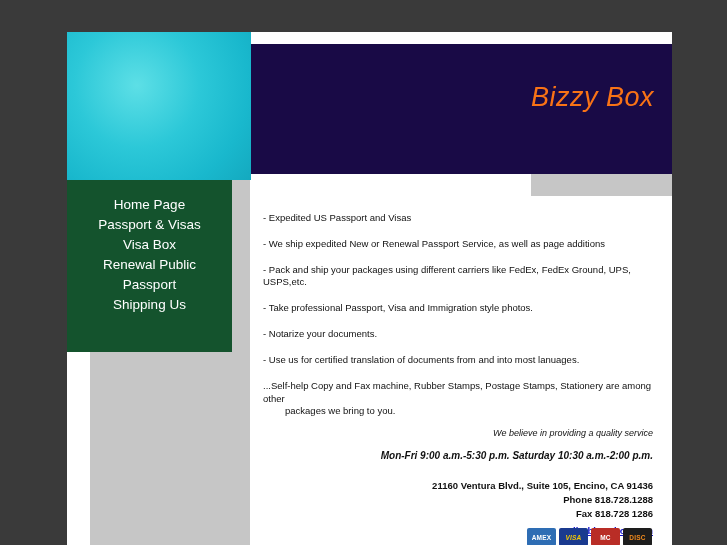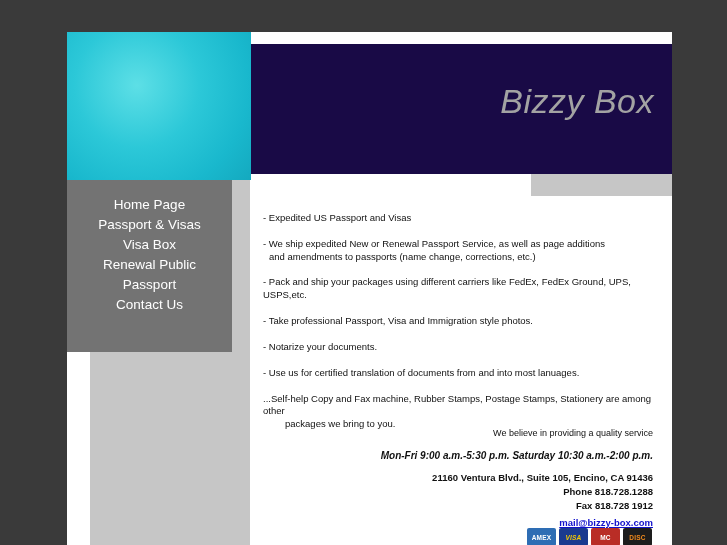--- a/index.html
+++ b/index.html
@@ -57,24 +57,24 @@
   }
   .brand-wrap {
     position: absolute;
     right: 18px;
     top: 40px;
     text-align: right;
     color: #ffffff;
     line-height: 1;
   }
   .brand-line1 {
-    font-size: 34px;
+    font-size: 27px;
     font-style: italic;
     letter-spacing: 0.5px;
-    color: #a3a3a3;
+    color: #f97316;
   }
   .brand-line2 {
     font-size: 22px;
     font-style: italic;
     letter-spacing: 0.5px;
     color: #f2f2f2;
     margin-top: 2px;
   }
 
   
@@ -87,21 +87,21 @@
     background: radial-gradient(circle at 38% 36%, #5ddfe6 0%, #2cc8d8 42%, #19b8cd 75%, #14a9bf 100%);
   }
 
   
   .nav-block {
     position: absolute;
     left: 67px;
     top: 180px;
     width: 165px;
     height: 172px;
-    background: #737373;
+    background: #14532d;
     padding-top: 15px;
     box-sizing: border-box;
   }
   .nav-item {
     display: block;
     text-align: center;
     color: #ffffff;
     font-size: 13.5px;
     line-height: 20px;
     padding: 0;
@@ -134,27 +134,28 @@
   .closing {
     position: absolute;
     left: 263px;
     top: 428px;
     width: 390px;
     text-align: right;
     color: #111111;
   }
   .tagline {
     font-size: 9px;
+    font-style: italic;
     margin-bottom: 12px;
   }
   .hours {
     font-size: 10px;
     font-weight: bold;
     font-style: italic;
-    margin-bottom: 10px;
+    margin-bottom: 18px;
   }
   .addr {
     font-size: 9.5px;
     font-weight: bold;
     line-height: 1.45;
   }
   .email-link {
     font-size: 9.5px;
     font-weight: bold;
     color: #1111cc;
@@ -204,30 +205,29 @@
   </div>
 
   <div class="teal-block"></div>
 
   <nav class="nav-block">
     <a class="nav-item" href="#">Home Page</a>
     <a class="nav-item" href="#">Passport &amp; Visas</a>
     <a class="nav-item" href="#">Visa Box</a>
     <a class="nav-item" href="#">Renewal Public</a>
     <a class="nav-item" href="#">Passport</a>
-    <a class="nav-item" href="#">Contact Us</a>
+    <a class="nav-item" href="#">Shipping Us</a>
   </nav>
 
   <div class="content">
     <div class="bullet">
       <span>- Expedited US Passport and Visas</span>
     </div>
     <div class="bullet">
       <span>- We ship expedited New or Renewal Passport Service, as well as page additions</span>
-      <span class="indent">and amendments to passports (name change, corrections, etc.)</span>
     </div>
     <div class="bullet">
       <span>- Pack and ship your packages using different carriers like FedEx, FedEx Ground, UPS,</span>
       <span>USPS,etc.</span>
     </div>
     <div class="bullet">
       <span>- Take professional Passport, Visa and Immigration style photos.</span>
     </div>
     <div class="bullet">
       <span>- Notarize your documents.</span>
@@ -239,21 +239,21 @@
       <span>...Self-help Copy and Fax machine, Rubber Stamps, Postage Stamps, Stationery are among other</span>
       <span class="indent" style="padding-left:22px">packages we bring to you.</span>
     </div>
   </div>
 
   <div class="closing">
     <div class="tagline">We believe in providing a quality service</div>
     <div class="hours">Mon-Fri 9:00 a.m.-5:30 p.m. Saturday 10:30 a.m.-2:00 p.m.</div>
     <div class="addr">21160 Ventura Blvd., Suite 105, Encino, CA 91436</div>
     <div class="addr">Phone 818.728.1288</div>
-    <div class="addr">Fax 818.728 1912</div>
+    <div class="addr">Fax 818.728 1286</div>
     <a class="email-link" href="#">mail@bizzy-box.com</a>
   </div>
 
   <div class="cards">
     <div class="card card-amex">AMEX</div>
     <div class="card card-visa">VISA</div>
     <div class="card card-mc">MC</div>
     <div class="card card-disc">DISC</div>
   </div>
 

